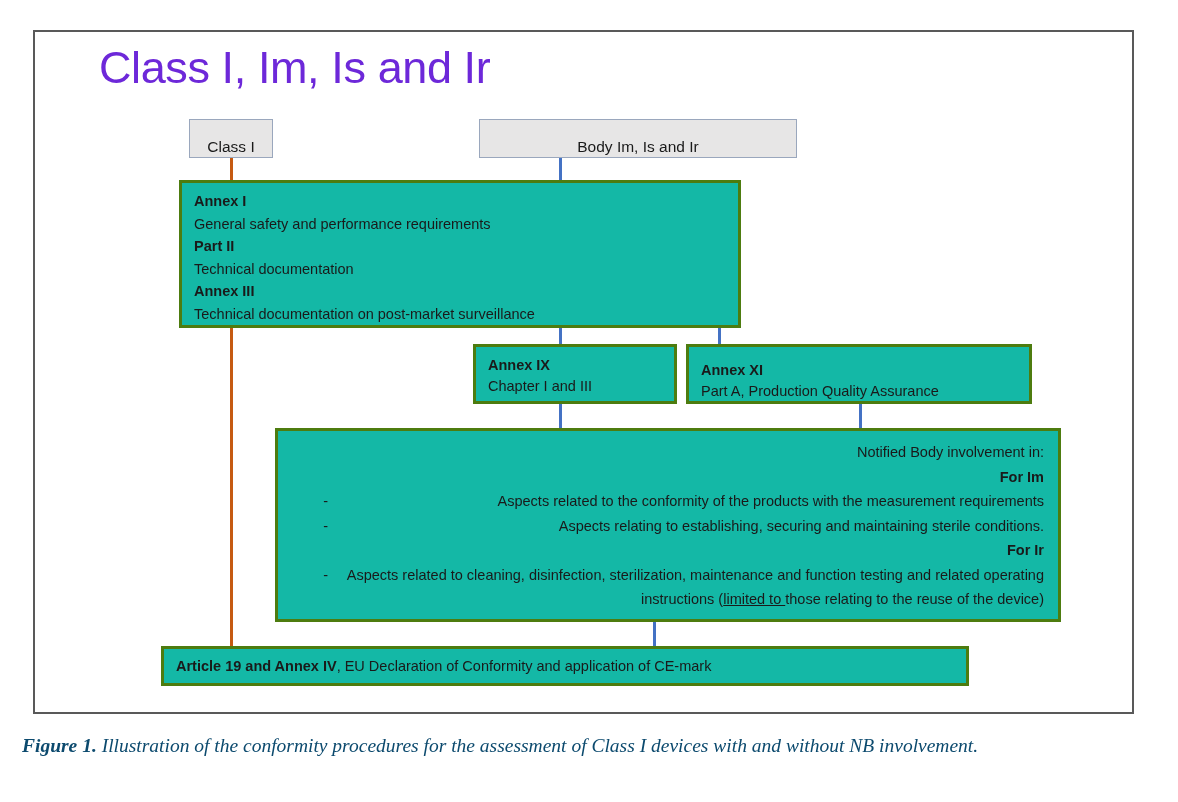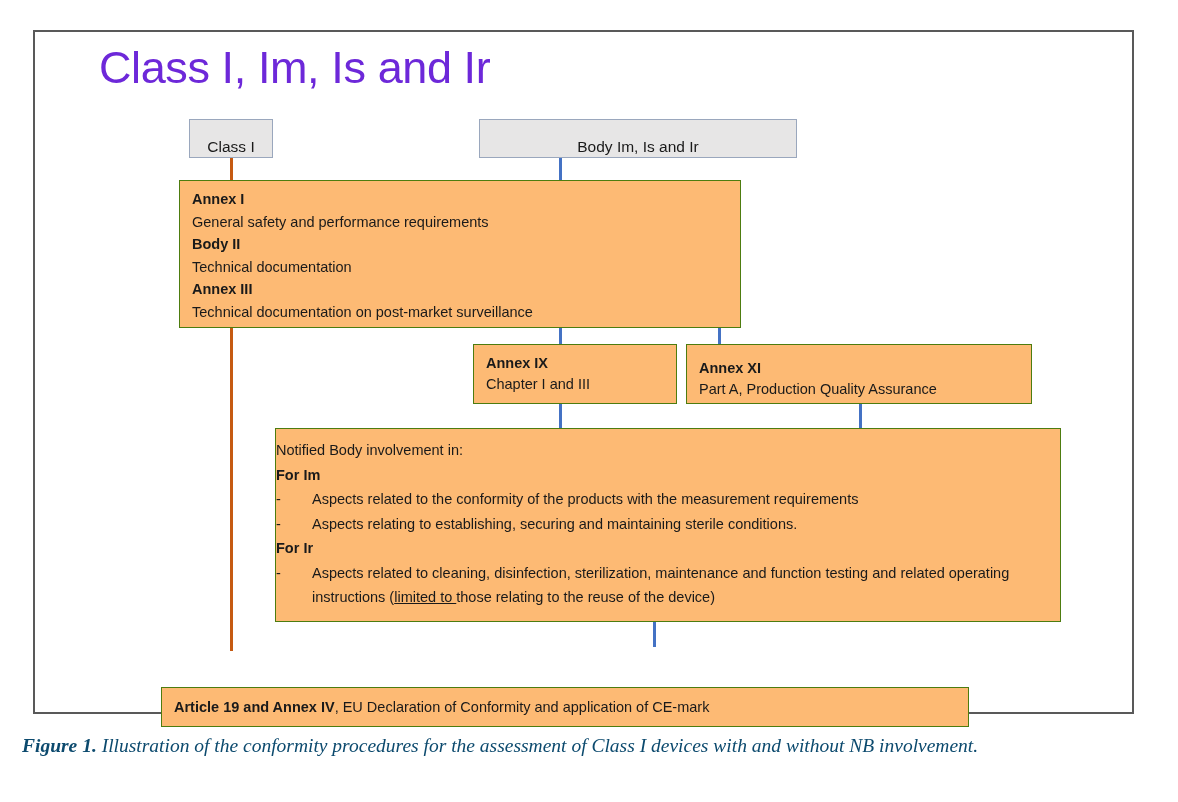--- a/index.html
+++ b/index.html
@@ -49,22 +49,22 @@
     letter-spacing: -0.4px;
     color: #6d28d9;
     white-space: nowrap;
     font-family: "Liberation Sans", sans-serif;
   }
 
   
   .node {
     position: absolute;
     box-sizing: border-box;
-    border: 1px solid #4d7c0f;
-    background: #fdba74;
+    border: 3px solid #4d7c0f;
+    background: #14b8a6;
     font-size: 14.5px;
     line-height: 21px;
     color: #1a1a1a;
     padding: 5px 10px 6px 10px;
   }
   .node.filled {
     background: #e7e6e6;
     border: 1px solid #9aa7bd;
   }
   .node.centered {
@@ -77,22 +77,22 @@
   .node .ln { display: block; white-space: nowrap; }
   .node .bold { font-weight: bold; }
   .uline { text-decoration: underline; }
 
   
   #box-class-i      { left: 154px; top: 87px;  width: 84px;  height: 39px; font-size: 15.5px; }
   #box-class-im     { left: 444px; top: 87px;  width: 318px; height: 39px; font-size: 15.5px; }
   #box-annexes      { left: 144px; top: 148px; width: 562px; height: 148px; padding: 7px 12px; }
   #box-annex-ix     { left: 438px; top: 312px; width: 204px; height: 60px; padding: 8px 12px; }
   #box-annex-xi     { left: 651px; top: 312px; width: 346px; height: 60px; padding: 13px 12px; }
-  #box-nb           { left: 240px; top: 396px; width: 786px; height: 194px; padding: 9px 0; }
-  #box-article-19   { left: 126px; top: 614px; width: 808px; height: 40px; padding: 0; display: flex; align-items: center; margin-top: 41px; }
+  #box-nb           { left: 240px; top: 396px; width: 786px; height: 194px; padding: 9px 14px; text-align: right; }
+  #box-article-19   { left: 126px; top: 614px; width: 808px; height: 40px; padding: 0; display: flex; align-items: center; }
   #box-article-19 .ln { padding-left: 12px; }
 
   
   #box-annexes .ln { line-height: 22.5px; font-size: 14.5px; }
 
   
   #box-nb .ln { line-height: 24.5px; font-size: 14.5px; }
   #box-nb .bullet-row {
     display: flex;
     line-height: 24.5px;
@@ -177,21 +177,21 @@
       <span class="ln">Body Im, Is and Ir</span>
     </div>
 
     <div class="conn vert-orange" id="conn-classi-annex"></div>
 
     <div class="conn vert-blue" id="conn-classim-annex"></div>
 
     <div class="node" id="box-annexes">
       <span class="ln bold">Annex I</span>
       <span class="ln">General safety and performance requirements</span>
-      <span class="ln bold">Body II</span>
+      <span class="ln bold">Part II</span>
       <span class="ln">Technical documentation</span>
       <span class="ln bold">Annex III</span>
       <span class="ln">Technical documentation on post-market surveillance</span>
     </div>
 
     <div class="conn vert-orange" id="conn-orange-spine"></div>
 
     <div class="conn vert-blue" id="conn-annex-ix"></div>
     <div class="conn vert-blue" id="conn-annex-xi-top"></div>
 

